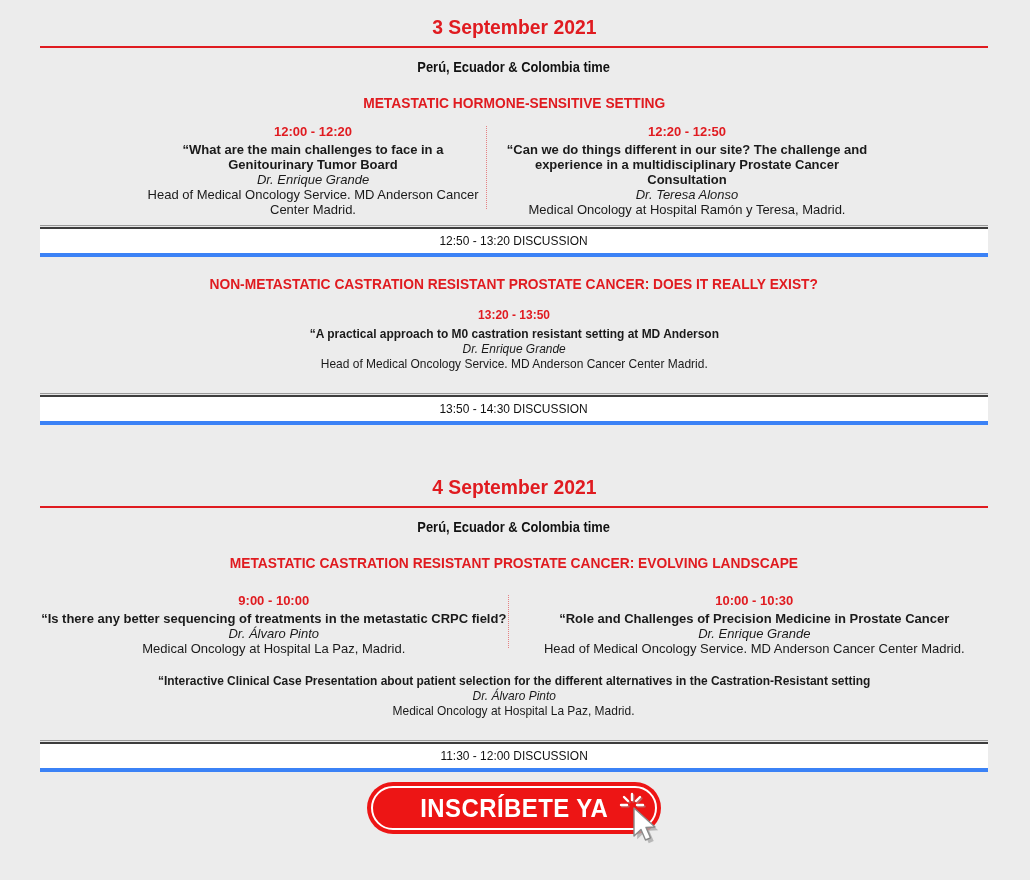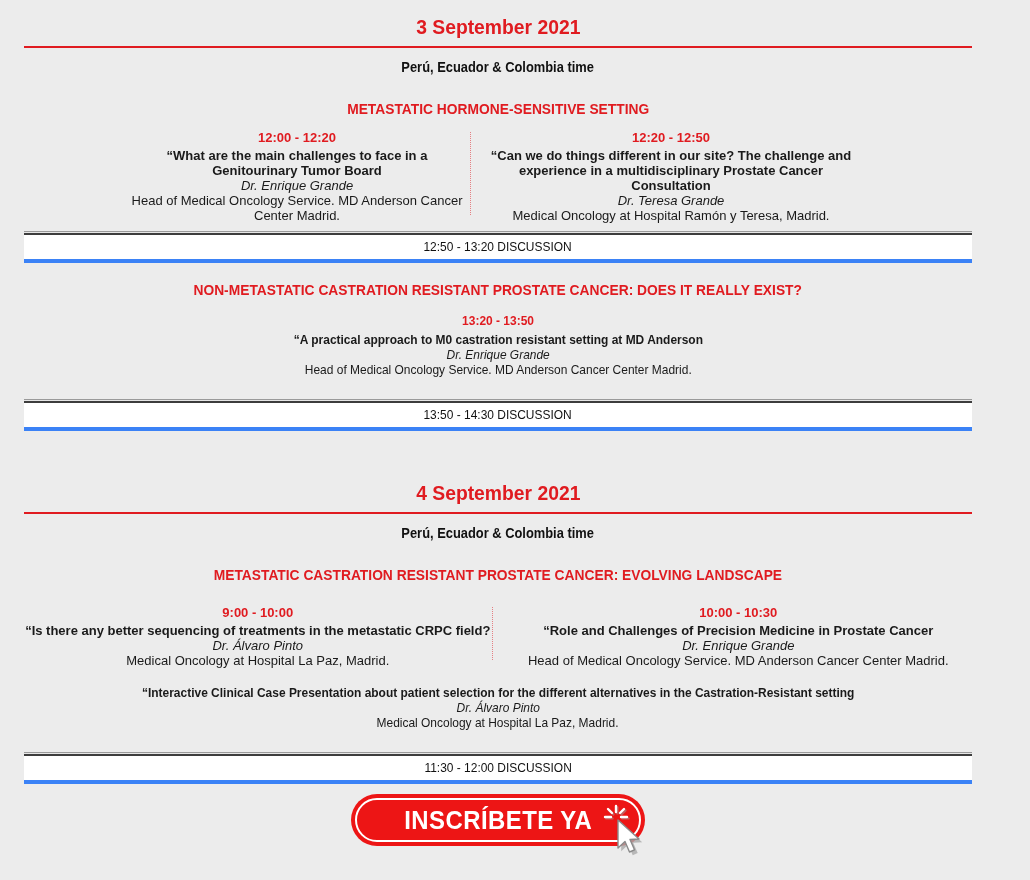--- a/index.html
+++ b/index.html
@@ -3,29 +3,29 @@
 <meta charset="utf-8">
 <style>
   html,body { margin:0; padding:0; }
   body {
     width:1030px; height:880px; overflow:hidden;
     background:#ececec;
     font-family:"Liberation Sans", sans-serif;
     color:#1a1a1a;
     -webkit-font-smoothing:antialiased;
   }
-  .page { position:relative; width:996px; height:880px; }
+  .page { position:relative; width:996px; height:880px;padding-left:16px; }
 
   
   .cx { display:inline-block; transform:scaleX(0.92); transform-origin:50% 50%; white-space:nowrap; }
 
   .date-title { text-align:center; padding-top:15px; font-size:21px; font-weight:bold; color:#e01b20; line-height:24px; }
   .redline { height:2px; background:#e01b20; margin:7px 24px 0 24px; }
   .tz-note { text-align:center; margin-top:11px; font-size:14px; font-weight:bold; color:#111; }
-  .sec-heading { text-align:center; margin-top:25px; font-size:15px; font-weight:bold; color:#e01b20; }
+  .sec-heading { text-align:center; margin-top:19px; font-size:15px; font-weight:bold; color:#e01b20; }
 
   .time { color:#e01b20; font-weight:bold; font-size:13px; line-height:15px; margin-bottom:3px; }
   .stitle { font-weight:bold; font-size:13px; line-height:15px; }
   .speaker { font-style:italic; font-size:13px; line-height:15px; }
   .affil { font-size:13px; line-height:15px; }
 
   .row { display:flex; align-items:flex-start; margin:13px 24px 0 24px; }
   .row1 .colL { width:346px; margin-left:100px; text-align:center; }
   .row1 .colR { width:380px; margin-left:10px; text-align:center; }
   .row2 .colL { width:484px; text-align:center; }
@@ -86,21 +86,21 @@
     <div class="colL">
       <div class="time">12:00 - 12:20</div>
       <div class="stitle">“What are the main challenges to face in a Genitourinary Tumor Board</div>
       <div class="speaker">Dr. Enrique Grande</div>
       <div class="affil">Head of Medical Oncology Service. MD Anderson Cancer Center Madrid.</div>
     </div>
     <div class="vdiv"></div>
     <div class="colR">
       <div class="time">12:20 - 12:50</div>
       <div class="stitle">“Can we do things different in our site? The challenge and experience in a multidisciplinary Prostate Cancer Consultation</div>
-      <div class="speaker">Dr. Teresa Grande</div>
+      <div class="speaker">Dr. Teresa Alonso</div>
       <div class="affil">Medical Oncology at Hospital Ramón y Teresa, Madrid.</div>
     </div>
   </div>
 
   <div class="disc mt8">
     <div class="l1"></div>
     <div class="g"></div>
     <div class="l2"></div>
     <div class="bar">
       <span class="cx"><span>12:50 - 13:20</span>&nbsp;<span>DISCUSSION</span></span>

